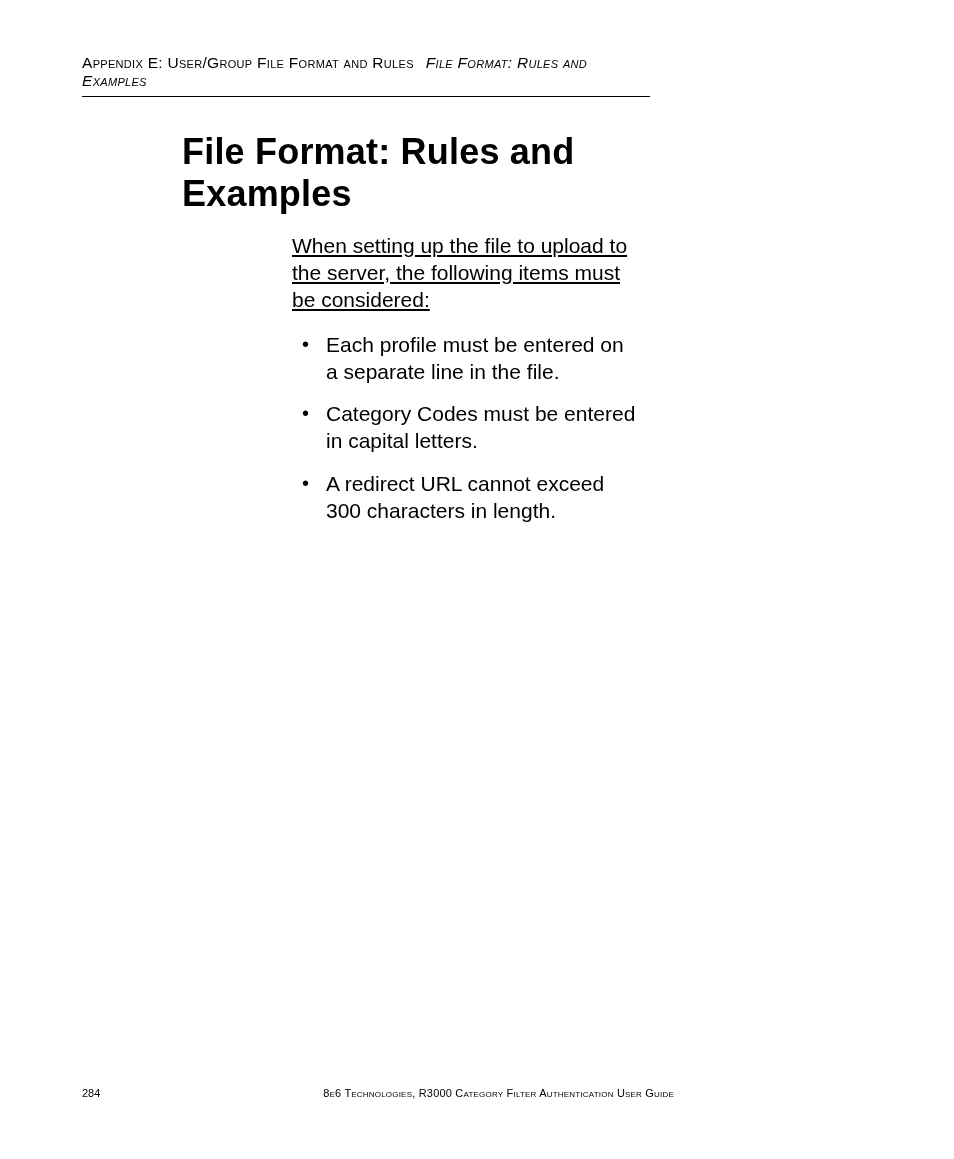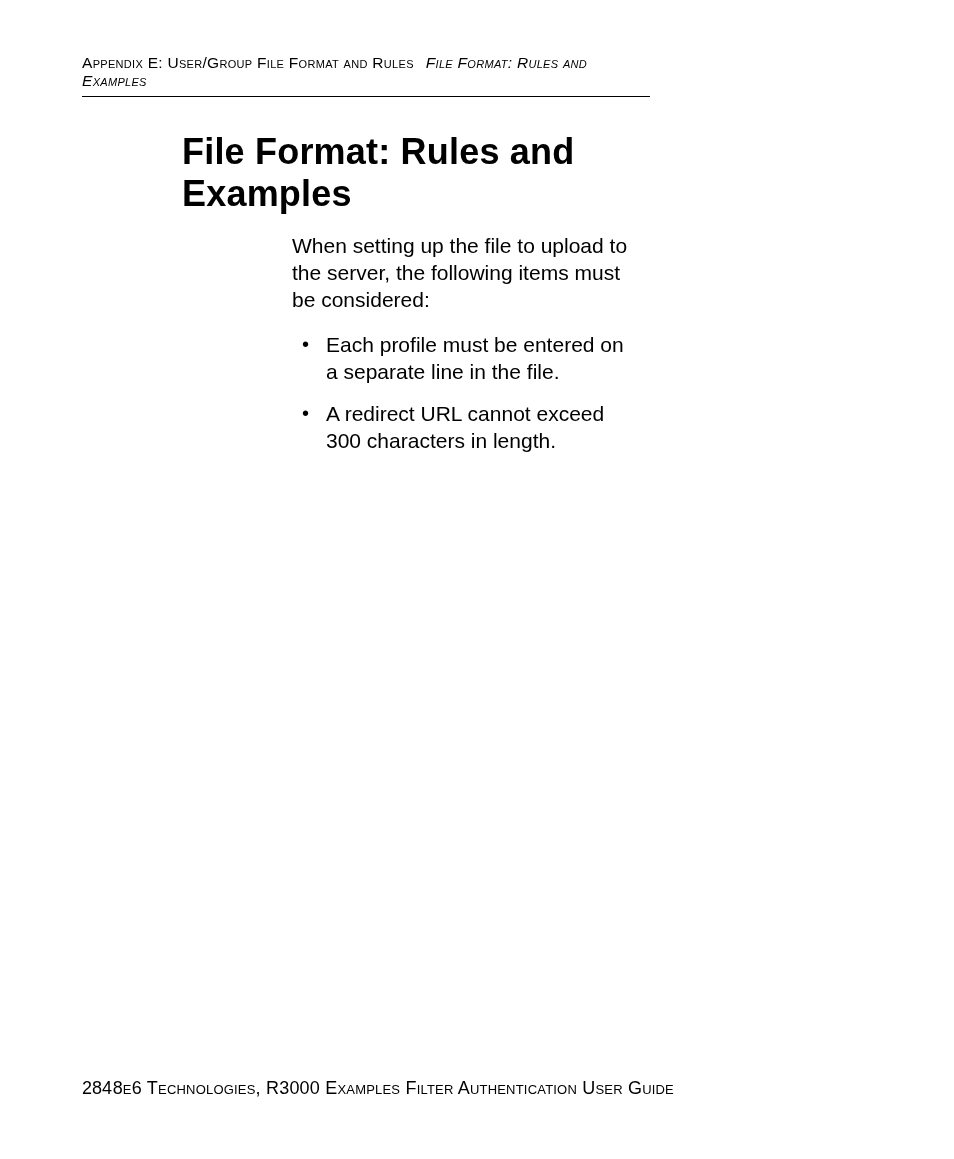--- a/index.html
+++ b/index.html
@@ -33,21 +33,21 @@
     font-weight: bold;
     margin: 34px 0 18px 100px;
     letter-spacing: 0.2px;
   }
   .body {
     margin-left: 210px;
     margin-right: 10px;
     font-size: 21px;
     line-height: 1.28;
   }
-  .intro { margin: 0 0 18px 0; }
+  .intro { margin: 0 0 18px 0; text-decoration: underline; }
   ul.rules {
     list-style: none;
     margin: 4px;
     padding: 0;
   }
   ul.rules > li {
     position: relative;
     padding-left: 30px;
     margin: 0 0 16px 0;
   }
@@ -57,21 +57,21 @@
     left: 6px;
     top: 0;
     font-size: 20px;
     line-height: 1.28;
   }
   .footer {
     position: absolute;
     left: 82px;
     right: 82px;
     bottom: 60px;
-    font-size: 18px;
+    font-size: 11px;
     display: flex;
     justify-content: space-between;
     align-items: baseline;
   }
   .footer .right {
     font-variant: small-caps;
     letter-spacing: 0.2px;
   }
 </style>
 </head>
@@ -82,22 +82,23 @@
   <div class="running-head">
     <span>Appendix E: User/Group File Format and Rules</span><span class="sep"></span><span class="part2">File Format: Rules and Examples</span>
   </div>
 
   <h1 class="section-title">File Format: Rules and Examples</h1>
 
   <div class="body">
     <p class="intro">When setting up the file to upload to the server, the following items must be considered:</p>
     <ul class="rules">
       <li>Each profile must be entered on a separate line in the file.</li>
+      <li>Category Codes must be entered in capital letters.</li>
       <li>A redirect URL cannot exceed 300 characters in length.</li>
     </ul>
   </div>
 
   <div class="footer">
     <span>284</span>
-    <span class="right">8e6 Technologies, R3000 Examples Filter Authentication User Guide</span>
+    <span class="right">8e6 Technologies, R3000 Category Filter Authentication User Guide</span>
   </div>
 
 </div>
 
 </body></html>

